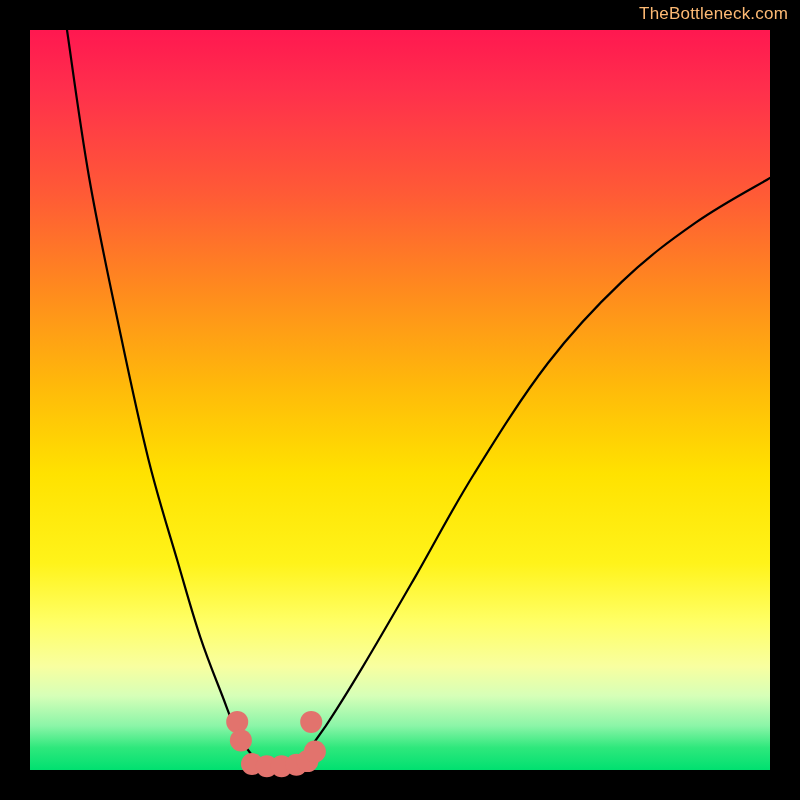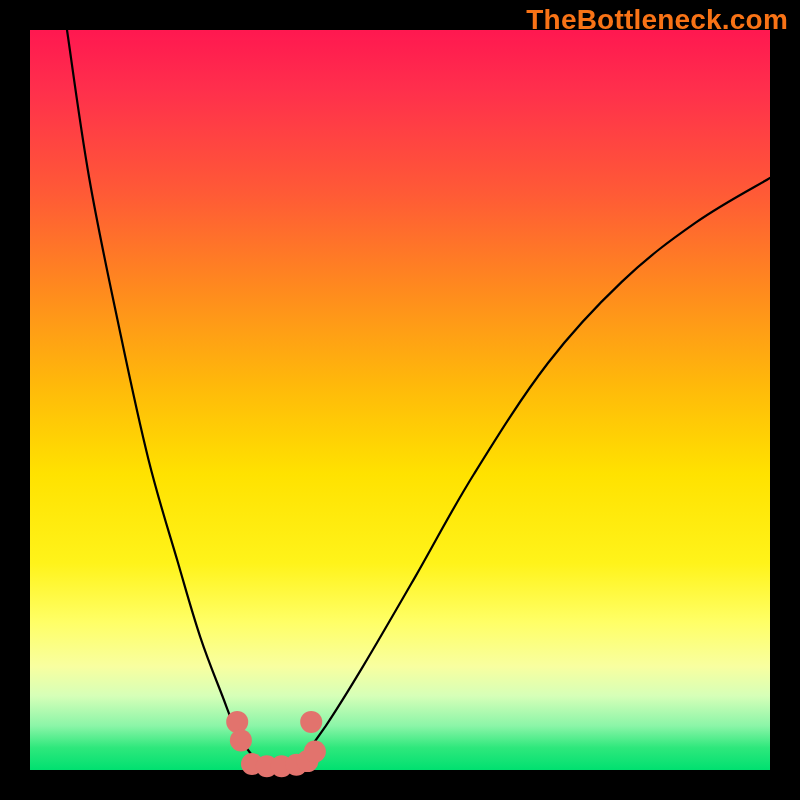--- a/index.html
+++ b/index.html
@@ -39,23 +39,23 @@
       #d6ffb8 90%,
       #8cf5a8 94%,
       #2ee87c 97%,
       #00e070 100%
     );
   }
   .watermark {
     position: absolute;
     top: 4px;
     right: 12px;
-    color: #f97316;
-    font-size: 28px;
-    font-weight: 700;
+    color: #fdba74;
+    font-size: 17px;
+    font-weight: 400;
     letter-spacing: 0.2px;
     user-select: none;
   }
   svg.curves {
     position: absolute;
     left: 0;
     top: 0;
     width: 740px;
     height: 740px;
     overflow: visible;

